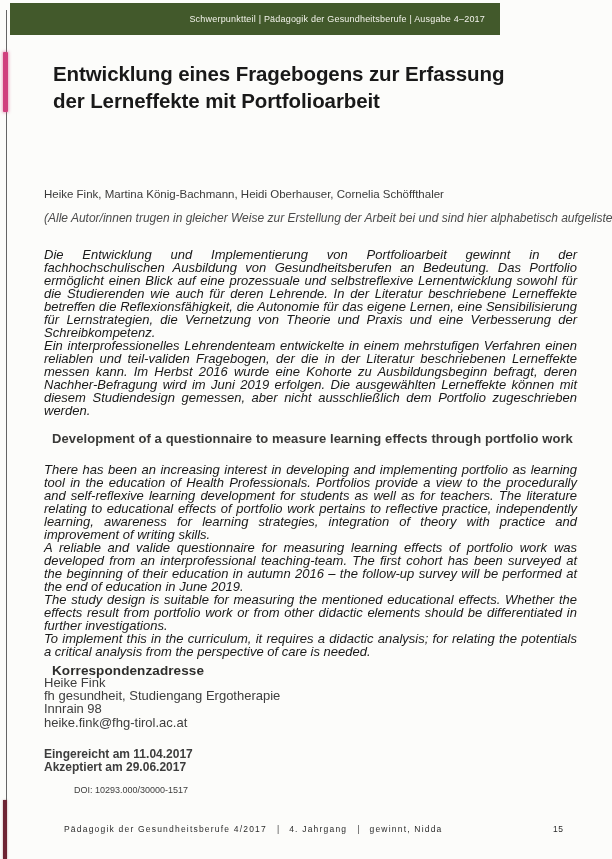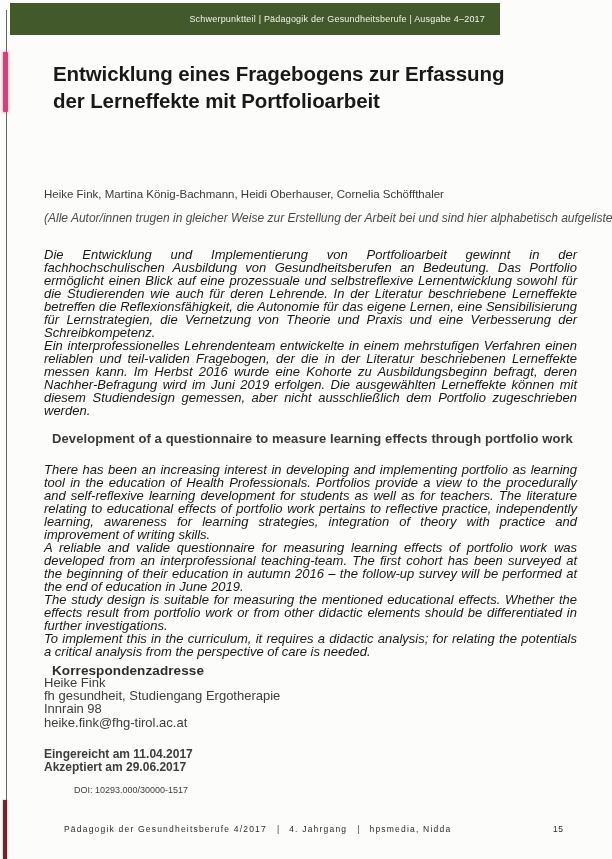--- a/index.html
+++ b/index.html
@@ -147,18 +147,18 @@
     <div>Akzeptiert am 29.06.2017</div>
   </div>
 
   <div class="doi">DOI: 10293.000/30000-1517</div>
 
   <footer class="footer">
     <span>Pädagogik der Gesundheitsberufe 4/2017</span>
     <span class="pipe">|</span>
     <span>4. Jahrgang</span>
     <span class="pipe">|</span>
-    <span>hpsmedia, Nidda</span>
+    <span>gewinnt, Nidda</span>
   </footer>
 
   <div class="pagenum">15</div>
 
 </div>
 
 </body></html>

